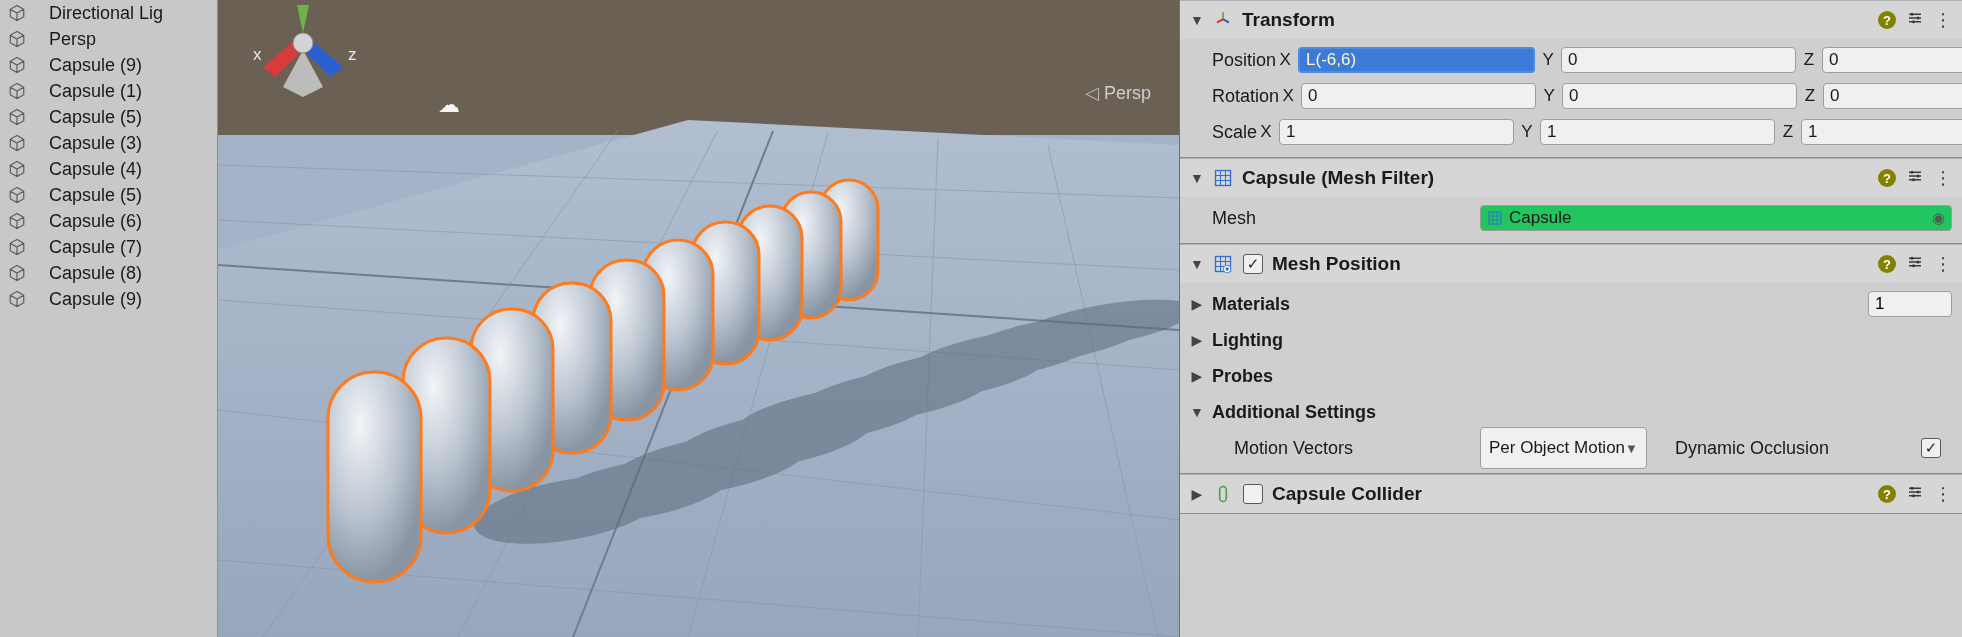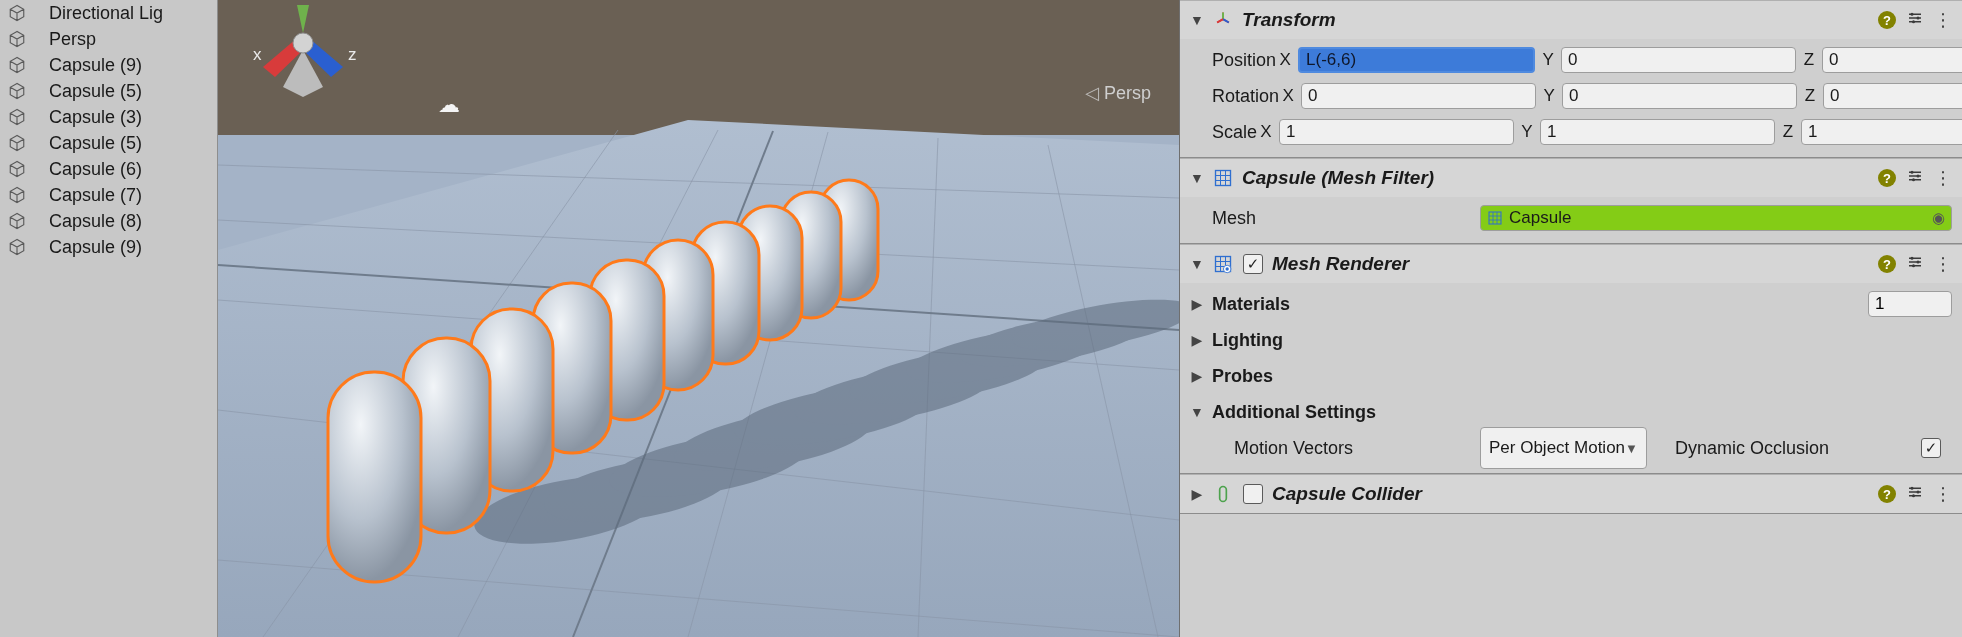--- a/index.html
+++ b/index.html
@@ -88,21 +88,21 @@
     display: flex;
     align-items: center;
     gap: 8px;
     padding: 4px 10px;
     height: 38px;
     background: #d6d6d6;
   }
   .comp-header .foldout { width: 14px; text-align:center; color:#444; font-size:14px; cursor:pointer; }
   .comp-header .icon { width: 22px; display:flex; align-items:center; justify-content:center; }
   .comp-header .enable-box { width: 22px; display:flex; align-items:center; justify-content:center; }
-  .comp-header .title { font-weight: 700; font-size: 19px; flex:1;font-style:italic; }
+  .comp-header .title { font-weight: 700; font-size: 19px; flex:1; }
   .comp-header .ctx { display:flex; gap:10px; align-items:center; color:#5a5a00; }
   .help-icon{
     width:18px;height:18px;border-radius:50%;
     background:#828200;color:#fff;
     display:flex;align-items:center;justify-content:center;
     font-size:13px;font-weight:700;line-height:1;
   }
   .sliders-icon, .vdots-icon, .picker-icon { color:#3a3a3a; font-size:18px; cursor:pointer; }
   .comp-body {
     padding: 6px 10px 10px 10px;
@@ -128,31 +128,31 @@
     height: 26px;
     background: #f0f0f0;
     border: 1px solid #9d9d9d;
     border-radius: 4px;
     padding: 0 6px;
     font-size: 17px;
     color:#1a1a1a;
   }
   .inp.sel {
     background: #3d7bd9;
-    color: #0f172a;
+    color: #fef9c3;
     border: 2px solid #4f8adf;
   }
   .obj-field {
     flex:1;
     display:flex;
     align-items:center;
     gap:6px;
     padding:0 6px;
     height:26px;
-    background:#84cc16;
+    background:#22c55e;
     border:1px solid #9d9d9d;
     border-radius:4px;
   }
   .obj-field .target{
     margin-left:auto;
     color:#555;
     font-size:15px;
   }
   .sub-foldout {
     display:flex;
@@ -227,29 +227,45 @@
         </svg>
       </span>
     <span class="label">Capsule (9)</span>
   </div>
   <div class="hierarchy-item">
     <span class="cube-icon">
         <svg width="18" height="18" viewBox="0 0 24 24">
           <path fill="none" stroke="#5a5a5a" stroke-width="1.5" d="M12 2 3 7v10l9 5 9-5V7l-9-5Z M3 7l9 5 9-5 M12 12v10"></path>
         </svg>
       </span>
+    <span class="label">Capsule (1)</span>
+  </div>
+  <div class="hierarchy-item">
+    <span class="cube-icon">
+        <svg width="18" height="18" viewBox="0 0 24 24">
+          <path fill="none" stroke="#5a5a5a" stroke-width="1.5" d="M12 2 3 7v10l9 5 9-5V7l-9-5Z M3 7l9 5 9-5 M12 12v10"></path>
+        </svg>
+      </span>
     <span class="label">Capsule (5)</span>
   </div>
   <div class="hierarchy-item">
     <span class="cube-icon">
         <svg width="18" height="18" viewBox="0 0 24 24">
           <path fill="none" stroke="#5a5a5a" stroke-width="1.5" d="M12 2 3 7v10l9 5 9-5V7l-9-5Z M3 7l9 5 9-5 M12 12v10"></path>
         </svg>
       </span>
     <span class="label">Capsule (3)</span>
+  </div>
+  <div class="hierarchy-item">
+    <span class="cube-icon">
+        <svg width="18" height="18" viewBox="0 0 24 24">
+          <path fill="none" stroke="#5a5a5a" stroke-width="1.5" d="M12 2 3 7v10l9 5 9-5V7l-9-5Z M3 7l9 5 9-5 M12 12v10"></path>
+        </svg>
+      </span>
+    <span class="label">Capsule (4)</span>
   </div>
   <div class="hierarchy-item">
     <span class="cube-icon">
         <svg width="18" height="18" viewBox="0 0 24 24">
           <path fill="none" stroke="#5a5a5a" stroke-width="1.5" d="M12 2 3 7v10l9 5 9-5V7l-9-5Z M3 7l9 5 9-5 M12 12v10"></path>
         </svg>
       </span>
     <span class="label">Capsule (5)</span>
   </div>
   <div class="hierarchy-item">
@@ -469,21 +485,21 @@
         <svg width="20" height="20" viewBox="0 0 24 24">
             <rect x="3" y="3" width="18" height="18" fill="none" stroke="#2f6fd0" stroke-width="1.6"></rect>
             <path stroke="#2f6fd0" stroke-width="1.2" d="M3 9h18M3 15h18M9 3v18M15 3v18"></path>
             <circle cx="17" cy="18" r="4.5" fill="#fff" stroke="#2f6fd0"></circle>
             <circle cx="17" cy="18" r="2" fill="#2f6fd0"></circle>
           </svg>
       </span>
       <span class="enable-box">
         <span class="checkbox">✓</span>
       </span>
-      <span class="title">Mesh Renderer</span>
+      <span class="title">Mesh Position</span>
       <span class="ctx">
         <span class="help-icon">?</span>
         <span class="sliders-icon"><svg width="18" height="18" viewBox="0 0 24 24">
               <path stroke="#3a3a3a" stroke-width="2" d="M4 7h16M4 12h16M4 17h16"></path>
               <circle cx="8" cy="7" r="2" fill="#3a3a3a"></circle>
               <circle cx="16" cy="12" r="2" fill="#3a3a3a"></circle>
               <circle cx="10" cy="17" r="2" fill="#3a3a3a"></circle>
             </svg></span>
         <span class="vdots-icon">⋮</span>
       </span>

